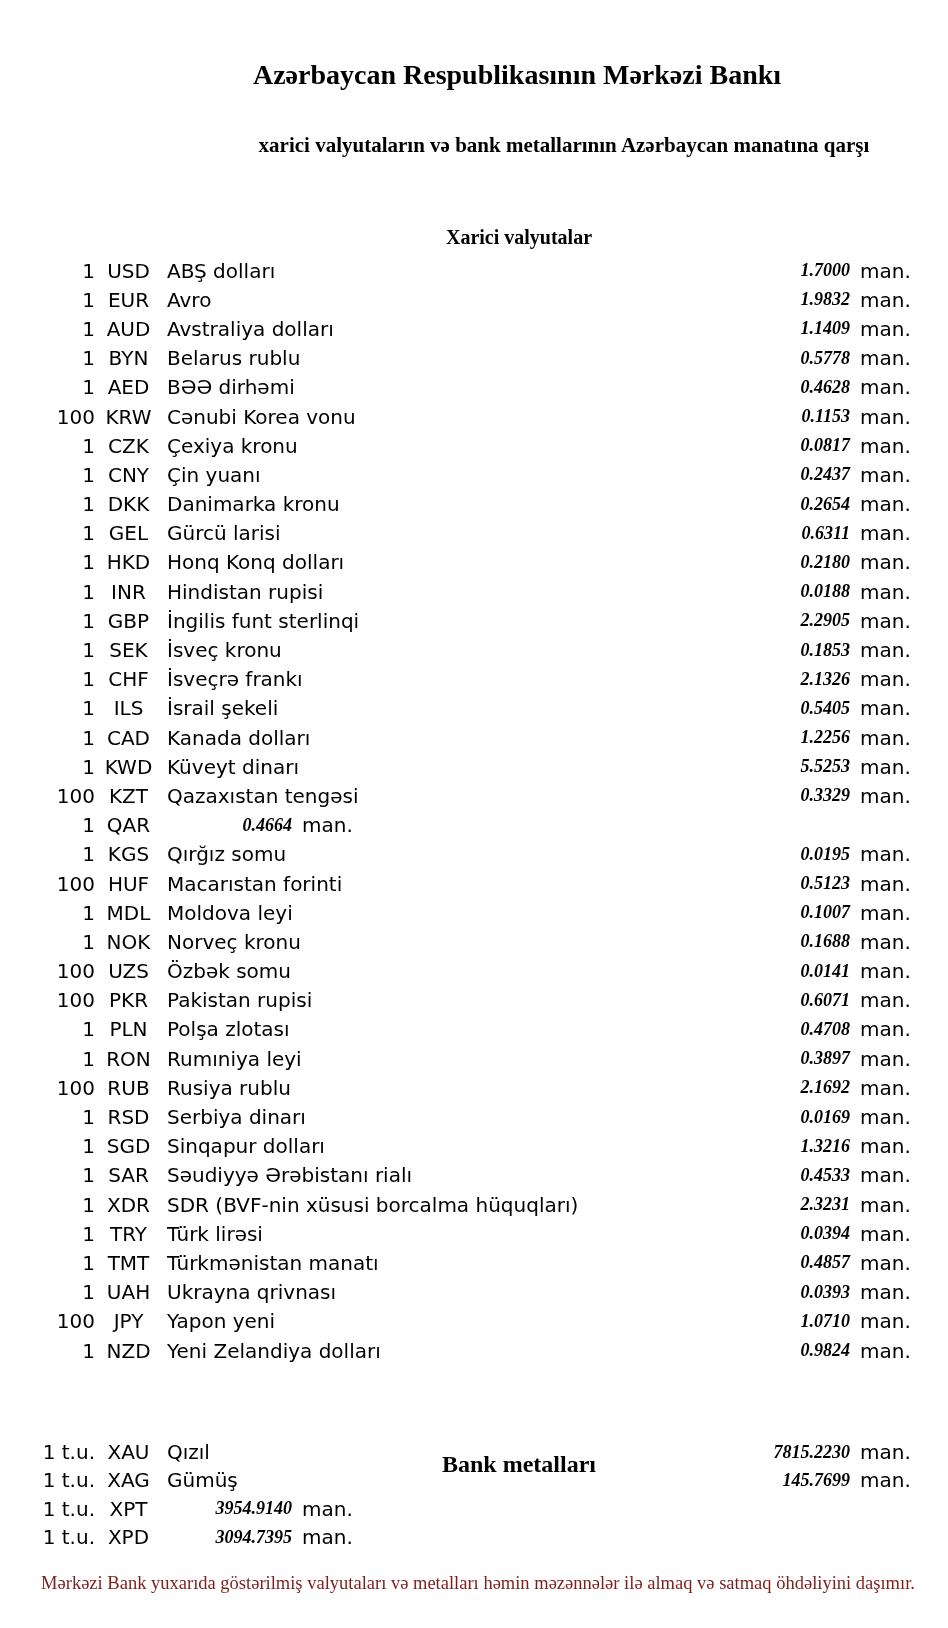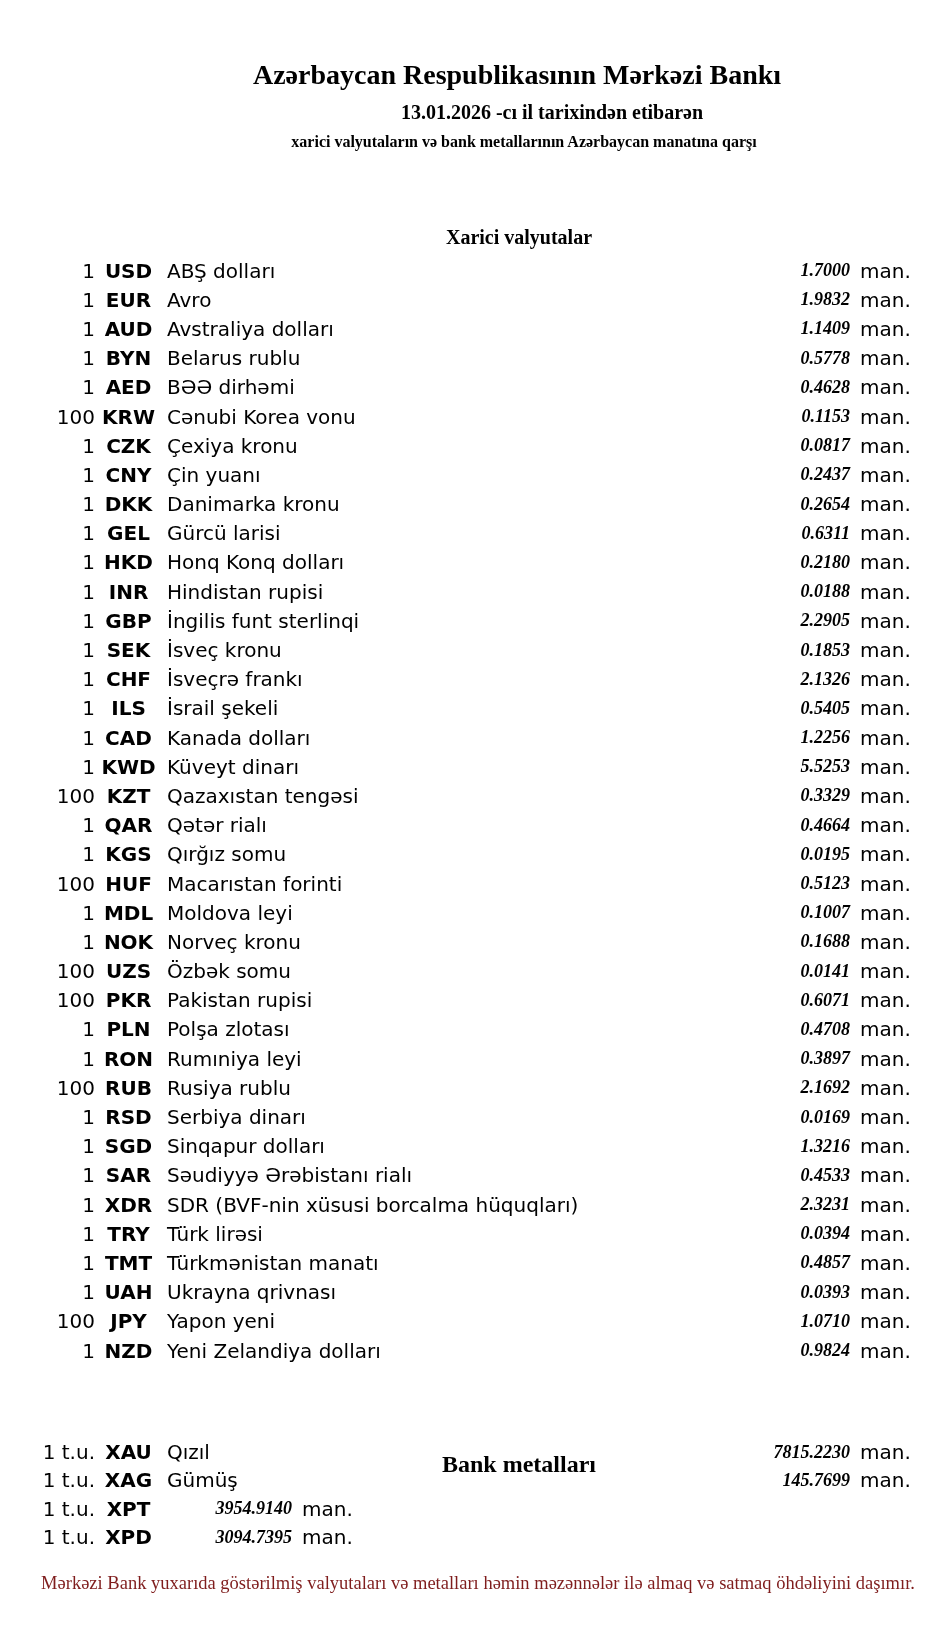--- a/index.html
+++ b/index.html
@@ -15,21 +15,21 @@
   .serif-head {
     position:absolute;
     transform:translateX(-50%);
     font-family:"Liberation Serif", serif;
     font-weight:bold;
     white-space:nowrap;
     color:#000000;
   }
   .page-title   { left:517px; top:59px;  font-size:28px; }
   .date-line    { left:552px; top:101px; font-size:20px; }
-  .subtitle     { left:524px; top:133px; font-size:16px; }
+  .subtitle     { left:564px; top:133px; font-size:21px; }
   .sec-head-cur { left:519px; top:226px; font-size:20px; }
   .sec-head-met { left:519px; top:1403px; font-size:24px;margin-top:48px; }
 
   .rows {
     position:absolute;
     left:0;
     width:948px;
   }
   .rows-currencies { top:256px; }
   .rows-metals     { top:1432px;margin-top:6px; }
@@ -37,21 +37,21 @@
   .rate-row {
     display:flex;
     align-items:center;
     height:29.2px;
     font-size:20px;
     white-space:nowrap;
   }
   .rows-metals .rate-row { height:28.3px; }
 
   .cell-qty  { width:95px;  text-align:right; }
-  .cell-code { width:67px;  text-align:center;font-weight:bold; }
+  .cell-code { width:67px;  text-align:center; }
   .cell-name { flex:1; padding-left:5px; text-align:left; overflow:hidden; }
   .cell-rate {
     width:130px;
     text-align:right;
     font-family:"Liberation Serif", serif;
     font-style:italic;
     font-weight:bold;
     font-size:18px;
   }
   .cell-unit {
@@ -71,21 +71,20 @@
     white-space:nowrap;
     color:#7f1d1d;
   }
 </style>
 </head>
 <body>
 
 <div class="page">
 
   <div class="serif-head page-title">Azərbaycan Respublikasının Mərkəzi Bankı</div>
-  <div class="serif-head date-line">13.01.2026 -cı il tarixindən etibarən</div>
   <div class="serif-head subtitle">xarici valyutaların və bank metallarının Azərbaycan manatına qarşı</div>
 
   <div class="serif-head sec-head-cur">Xarici valyutalar</div>
 
   <div class="rows rows-currencies">
       <div class="rate-row">
     <span class="cell-qty">1</span>
     <span class="cell-code">USD</span>
     <span class="cell-name">ABŞ dolları</span>
     <span class="cell-rate">1.7000</span>
@@ -213,21 +212,20 @@
       <div class="rate-row">
     <span class="cell-qty">100</span>
     <span class="cell-code">KZT</span>
     <span class="cell-name">Qazaxıstan tengəsi</span>
     <span class="cell-rate">0.3329</span>
     <span class="cell-unit">man.</span>
   </div>
       <div class="rate-row">
     <span class="cell-qty">1</span>
     <span class="cell-code">QAR</span>
-    <span class="cell-name">Qətər rialı</span>
     <span class="cell-rate">0.4664</span>
     <span class="cell-unit">man.</span>
   </div>
       <div class="rate-row">
     <span class="cell-qty">1</span>
     <span class="cell-code">KGS</span>
     <span class="cell-name">Qırğız somu</span>
     <span class="cell-rate">0.0195</span>
     <span class="cell-unit">man.</span>
   </div>

